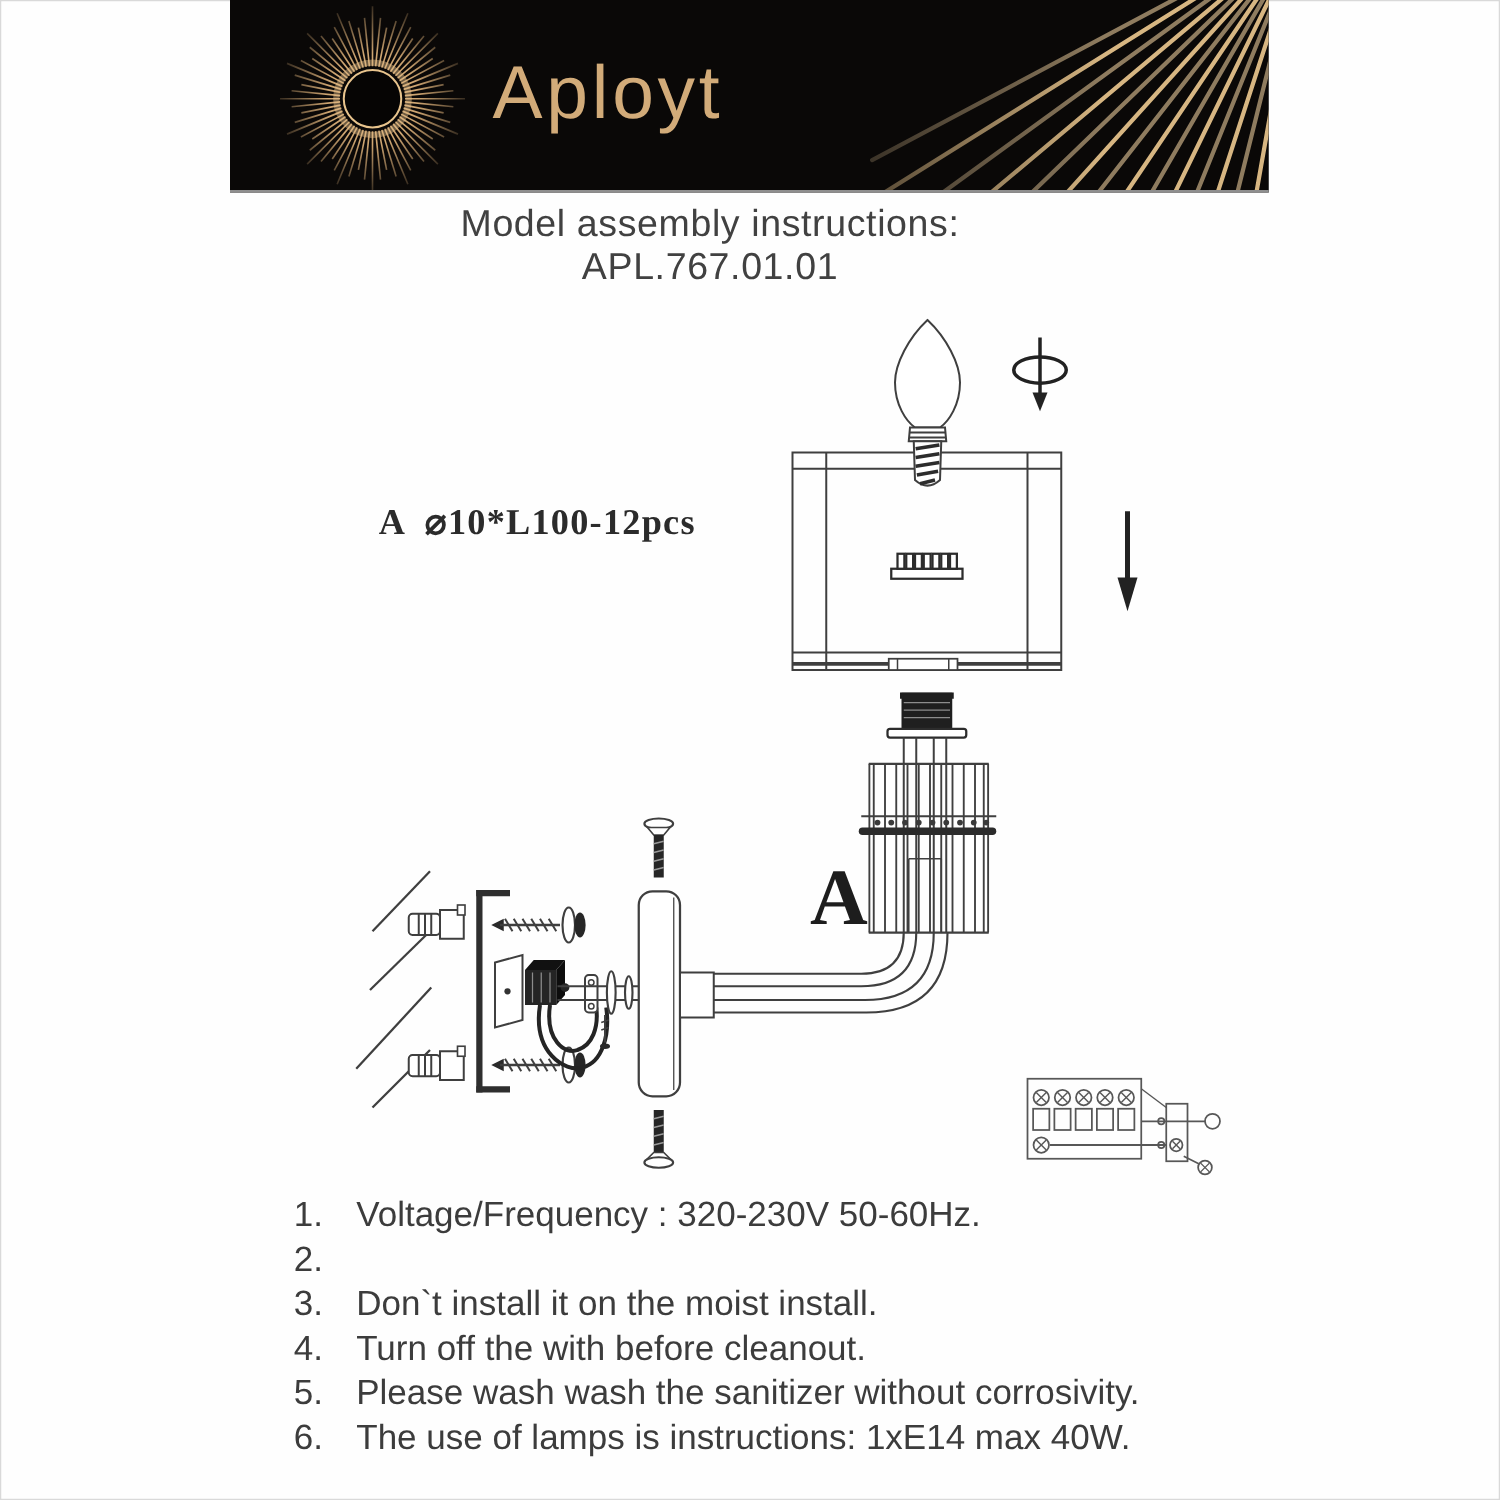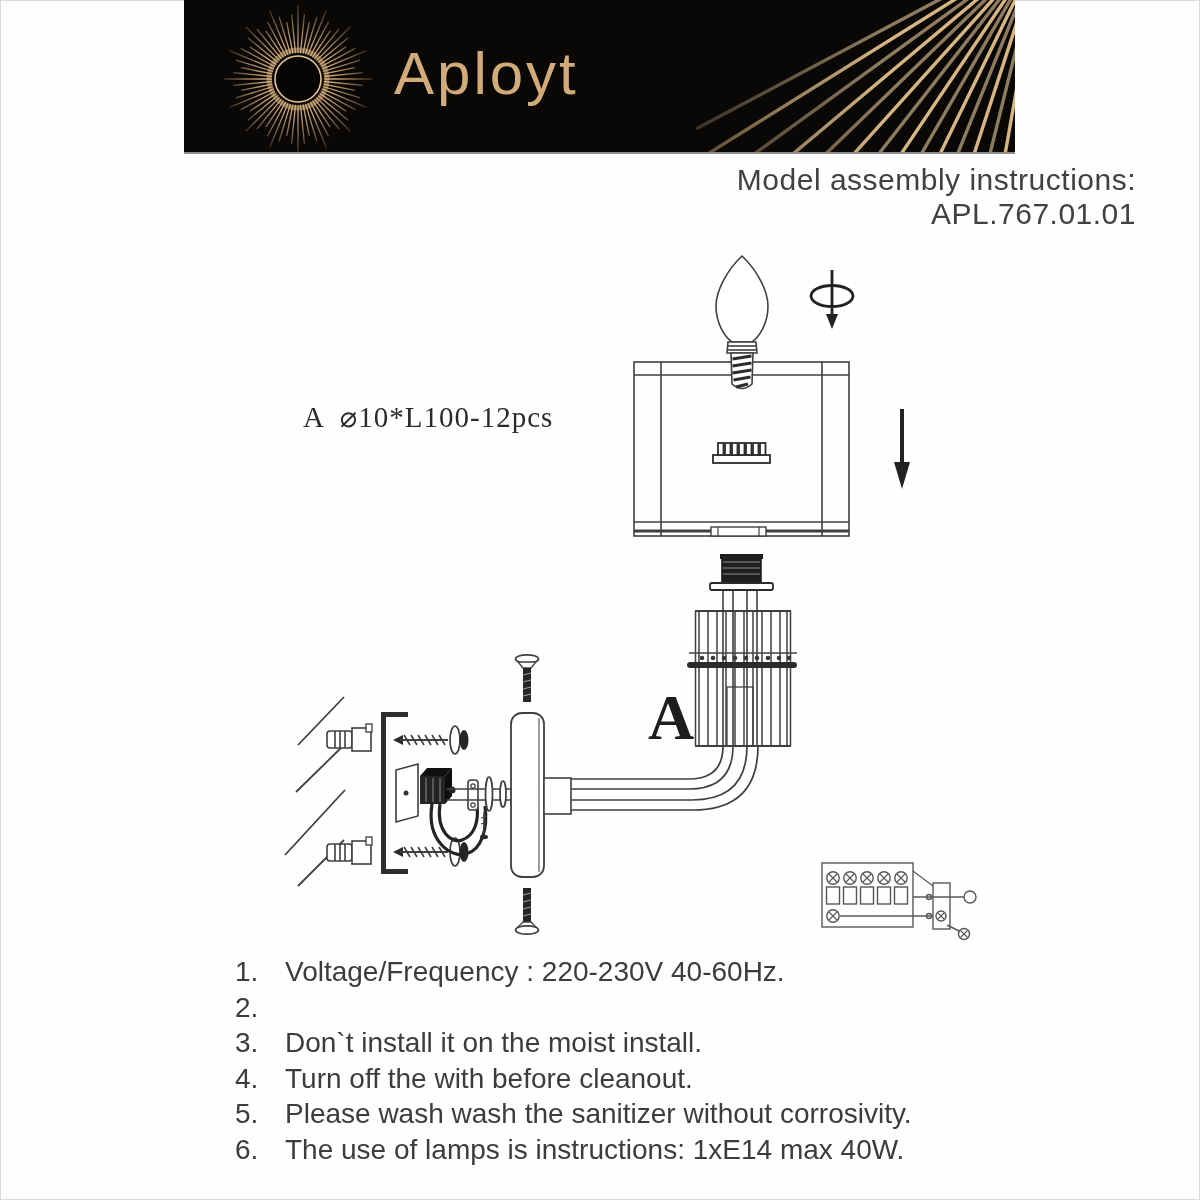--- a/index.html
+++ b/index.html
@@ -5,25 +5,25 @@
   html,body{margin:0;padding:0;background:#ffffff;}
   .page{position:relative;width:1200px;height:1200px;background:#fefefe;overflow:hidden;
         font-family:"Liberation Sans",sans-serif;box-shadow:inset 0 0 0 1px #d9d9d9;}
   
   .banner{position:absolute;left:184px;top:0;width:831px;height:152px;background:#0a0807;
           border-bottom:2px solid #8f8f8f;overflow:hidden;}
   .banner svg{position:absolute;left:0;top:0;}
   .brand{position:absolute;left:210px;top:46px;font-size:60px;line-height:56px;color:#d2ab79;
          letter-spacing:3px;font-weight:400;}
   
-  .title-block{position:absolute;left:0;top:163px;width:1136px;text-align:right;color:#414141;}
+  .title-block{position:absolute;left:0;top:163px;width:1136px;text-align:center;color:#414141;}
   .title-line{font-size:30px;line-height:34px;font-weight:400;letter-spacing:0.5px;}
   
   .part-label{position:absolute;left:303px;top:400px;font-family:"Liberation Serif","DejaVu Serif",serif;
-              font-weight:400;font-size:29px;color:#2b2b2b;white-space:pre;letter-spacing:1px;}
+              font-weight:700;font-size:29px;color:#2b2b2b;white-space:pre;letter-spacing:1px;}
   .big-a{position:absolute;left:648px;top:686px;font-family:"Liberation Serif","DejaVu Serif",serif;
          font-weight:700;font-size:64px;line-height:64px;color:#1d1d1d;}
   
   .diagram{position:absolute;left:0;top:0;width:1200px;height:1200px;pointer-events:none;}
   
   .instructions{position:absolute;left:235px;top:954px;width:790px;color:#3c3c3c;font-size:28px;}
   .instr-row{display:flex;line-height:35.5px;}
   .instr-num{flex:0 0 50px;}
 </style>
 </head>
@@ -408,21 +408,21 @@
         <circle cx="964" cy="934" r="5.5"></circle>
           <line x1="960.5" y1="930.5" x2="967.5" y2="937.5" stroke-width="1.1"></line>
           <line x1="960.5" y1="937.5" x2="967.5" y2="930.5" stroke-width="1.1"></line>
       </g>
     </g>
   </svg>
 
   <div class="instructions">
     <div class="instr-row">
       <span class="instr-num">1.</span>
-      <span>Voltage/Frequency : 220-230V 40-60Hz.</span>
+      <span>Voltage/Frequency : 320-230V 50-60Hz.</span>
     </div>
     <div class="instr-row">
       <span class="instr-num">2.</span>
     </div>
     <div class="instr-row">
       <span class="instr-num">3.</span>
       <span>Don`t install it on the moist install.</span>
     </div>
     <div class="instr-row">
       <span class="instr-num">4.</span>

